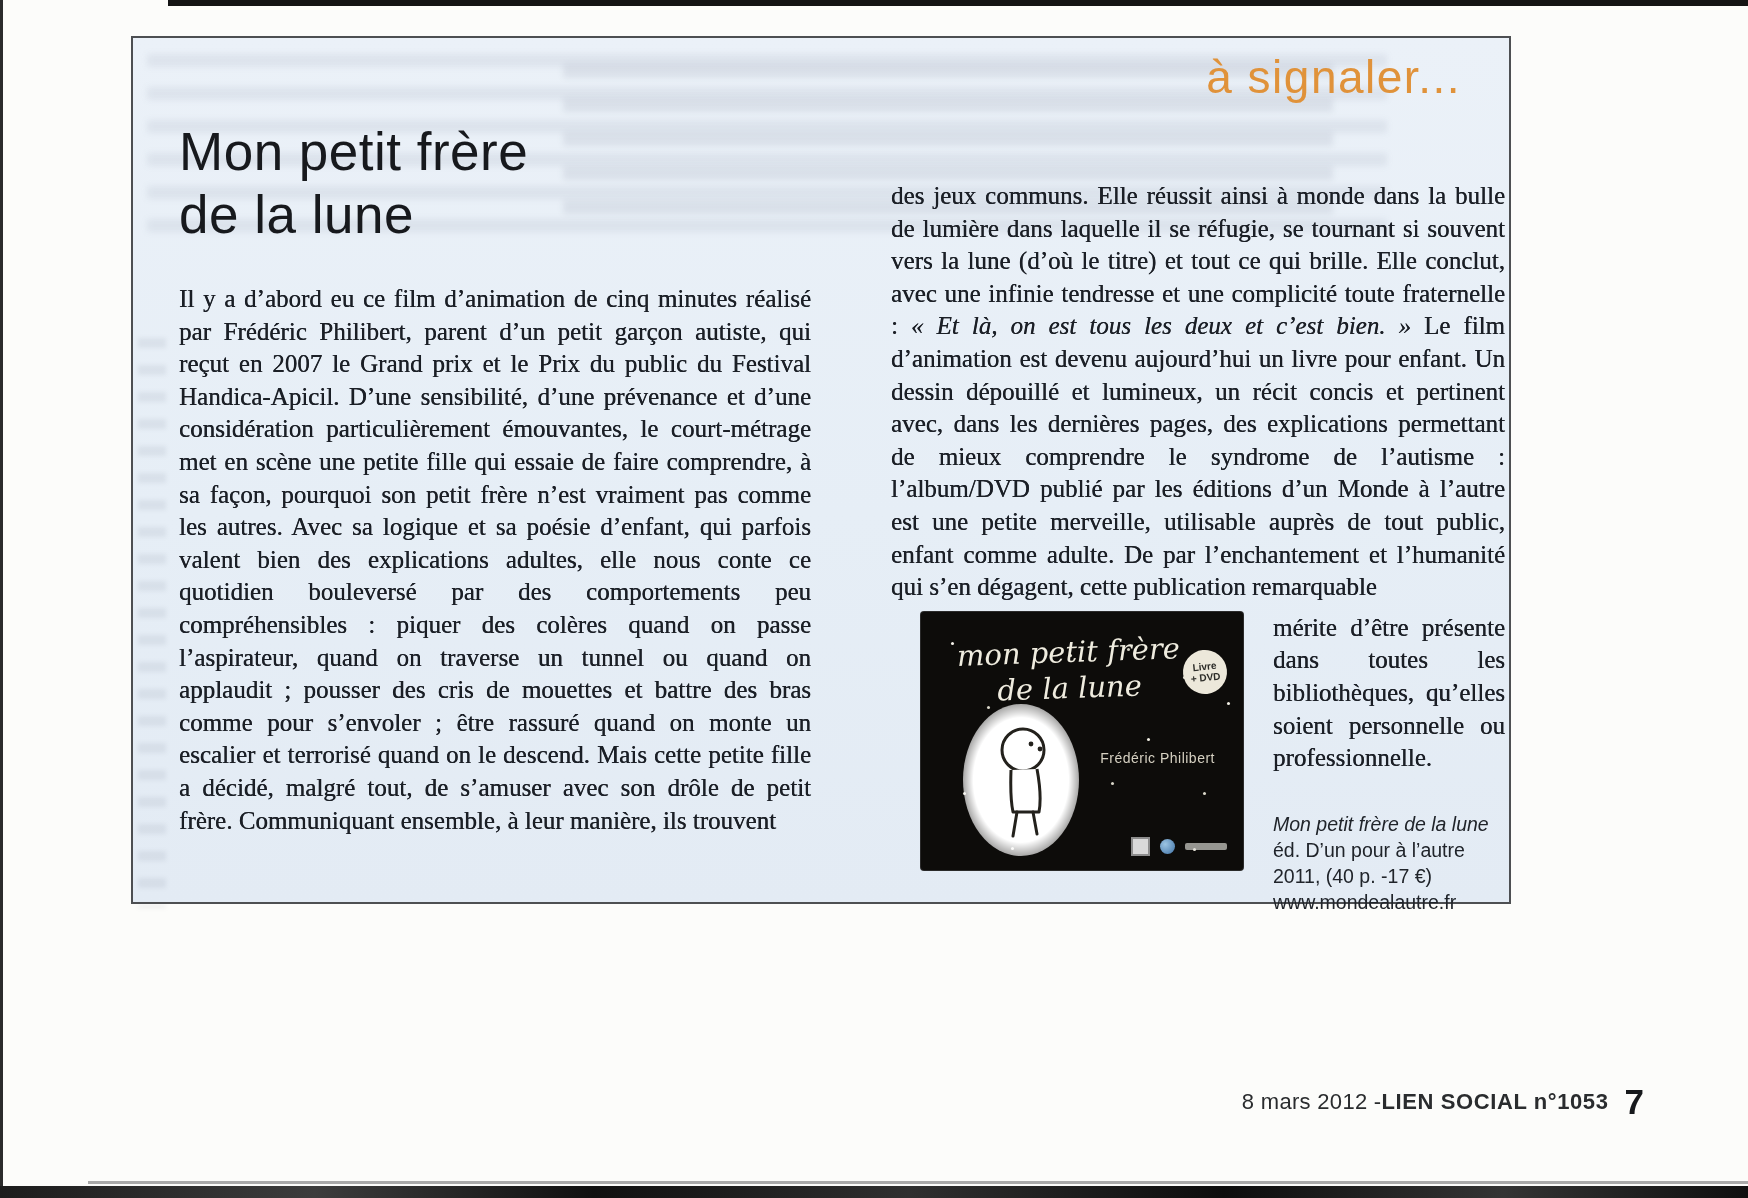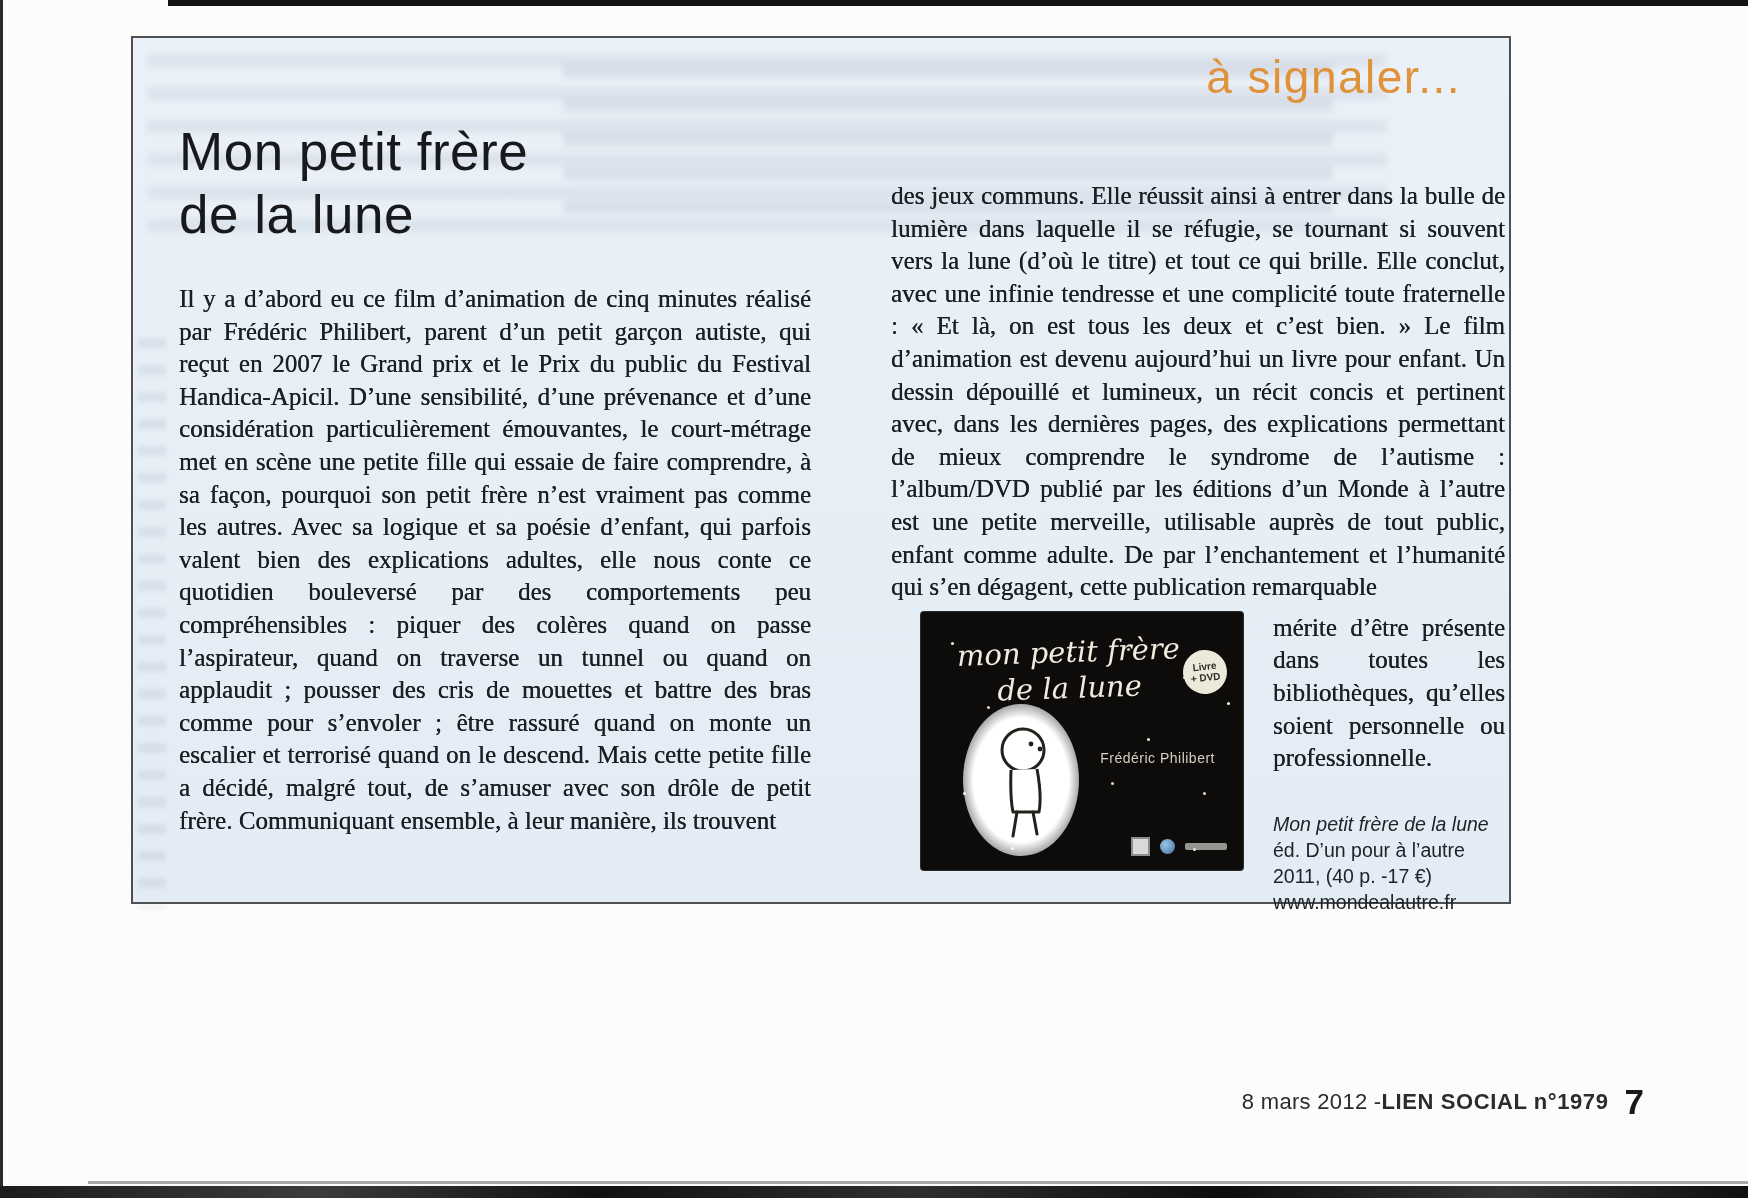--- a/index.html
+++ b/index.html
@@ -45,21 +45,21 @@
   }
 
   .serif-body {
     font-family:"Liberation Serif", serif;
     font-size:25px; line-height:32.6px;
     text-align:justify; color:#1b1f26;
     text-shadow:.3px 0 0 currgba; text-shadow:.3px 0 0 currentColor;
   }
   .col-left  { position:absolute; left:46px;  top:245px; width:632px; }
   .col-right { position:absolute; left:758px; top:142px; width:614px; }
-  .quote-italic { }
+  .quote-italic { font-style:italic; }
 
   .bottom-row { display:flex; margin-top:8px; }
 
   
   .book-cover {
     position:relative; flex:none; margin-left:30px;
     width:322px; height:258px; background:#0d0c0a; border-radius:3px;
     box-shadow:0 0 0 1px #2a2a2a; overflow:hidden;
   }
   .cover-stars { position:absolute; left:30px; top:30px; width:3px; height:3px; background:#f4f2ea; border-radius:50%;
@@ -117,21 +117,21 @@
   <div class="section-tag">à signaler...</div>
 
   <div class="article-title">
     <div>Mon petit frère</div>
     <div>de la lune</div>
   </div>
 
   <p class="serif-body col-left" lang="fr">Il y a d’abord eu ce film d’animation de cinq minutes réalisé par Frédéric Philibert, parent d’un petit garçon autiste, qui reçut en 2007 le Grand prix et le Prix du public du Festival Handica-Apicil. D’une sensibilité, d’une prévenance et d’une considération particulièrement émouvantes, le court-métrage met en scène une petite fille qui essaie de faire comprendre, à sa façon, pourquoi son petit frère n’est vraiment pas comme les autres. Avec sa logique et sa poésie d’enfant, qui parfois valent bien des explications adultes, elle nous conte ce quotidien bouleversé par des comportements peu compréhensibles : piquer des colères quand on passe l’aspirateur, quand on traverse un tunnel ou quand on applaudit ; pousser des cris de mouettes et battre des bras comme pour s’envoler ; être rassuré quand on monte un escalier et terrorisé quand on le descend. Mais cette petite fille a décidé, malgré tout, de s’amuser avec son drôle de petit frère. Communiquant ensemble, à leur manière, ils trouvent</p>
 
   <div class="col-right">
-    <p class="serif-body" lang="fr"><span>des jeux communs. Elle réussit ainsi à entrer dans la bulle de lumière dans laquelle il se réfugie, se tournant si souvent vers la lune (d’où le titre) et tout ce qui brille. Elle conclut, avec une infinie tendresse et une complicité toute fraternelle : </span><span class="quote-italic">« Et là, on est tous les deux et c’est bien. »</span>
+    <p class="serif-body" lang="fr"><span>des jeux communs. Elle réussit ainsi à monde dans la bulle de lumière dans laquelle il se réfugie, se tournant si souvent vers la lune (d’où le titre) et tout ce qui brille. Elle conclut, avec une infinie tendresse et une complicité toute fraternelle : </span><span class="quote-italic">« Et là, on est tous les deux et c’est bien. »</span>
       <span>Le film d’animation est devenu aujourd’hui un livre pour enfant. Un dessin dépouillé et lumineux, un récit concis et pertinent avec, dans les dernières pages, des explications permettant de mieux comprendre le syndrome de l’autisme : l’album/DVD publié par les éditions d’un Monde à l’autre est une petite merveille, utilisable auprès de tout public, enfant comme adulte. De par l’enchantement et l’humanité qui s’en dégagent, cette publication remarquable</span></p>
 
     <div class="bottom-row">
 
       <div class="book-cover">
         <div class="cover-stars"></div>
         <div class="cover-title">
           <div>mon petit frère</div>
           <div>de la lune</div>
         </div>
@@ -165,15 +165,15 @@
           <div>www.mondealautre.fr</div>
         </div>
       </div>
 
     </div>
   </div>
 </div>
 
 <div class="footer">
   <span class="date">8 mars 2012 - </span>
-  <span class="mag">LIEN SOCIAL n°1979</span>
+  <span class="mag">LIEN SOCIAL n°1053</span>
   <span class="pagenum">7</span>
 </div>
 
 </body></html>

